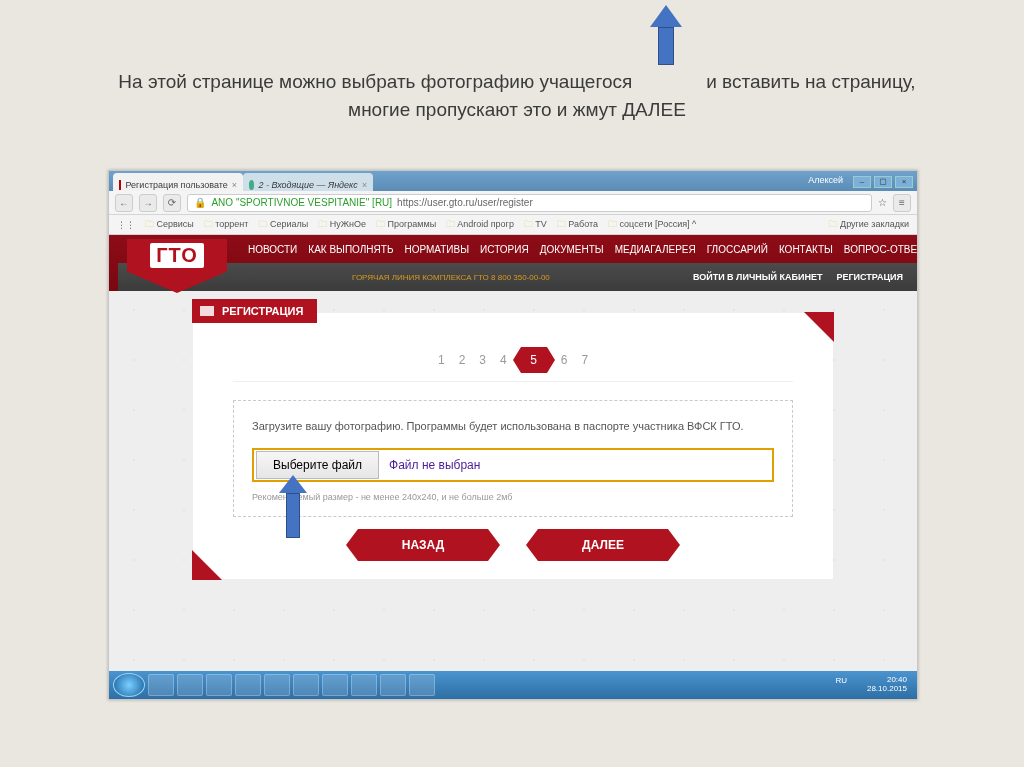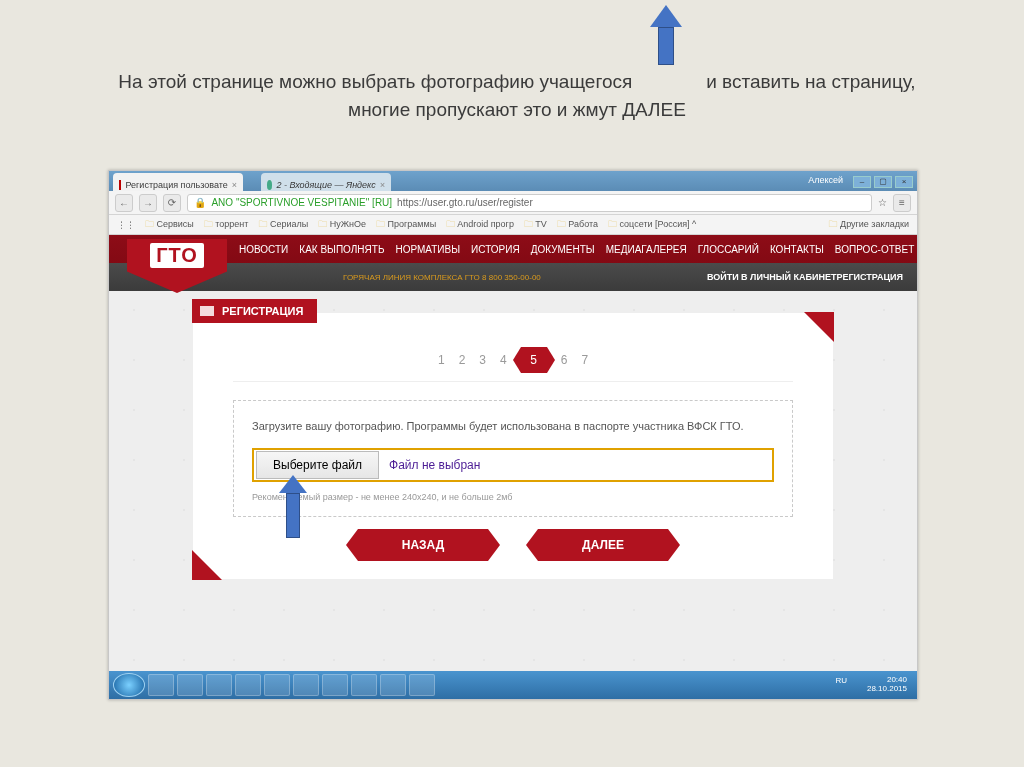--- a/index.html
+++ b/index.html
@@ -61,21 +61,21 @@
     display: flex; align-items: flex-end;
     padding-left: 4px;
     font-size: 9px;
     color: #3a3a3a;
   }
   .tab {
     height: 18px;
     background: #f2f2f2;
     border-radius: 4px 4px 0 0;
     padding: 6px 6px 0 6px;
-    margin-right: 18px;
+    margin-right: 0;
     display: flex; align-items: center;
     gap: 4px;
     max-width: 130px;
     white-space: nowrap; overflow: hidden;
   }
   .tab.inactive { background: #cfdfea; font-style: italic; }
   .tab .x { margin-left: auto; color: #888; }
   .tab .fav { width: 10px; height: 10px; background:#b00; }
   .tab.inactive .fav { background:#4a8; border-radius:50%; }
   .tabstrip .user { margin-left:auto; color:#fff; font-size:9px; padding:0 6px 6px; }
@@ -140,20 +140,21 @@
       #eeeeee;
     opacity:.85;
   }
 
   
   .sitehdr {
     position: relative;
     background: linear-gradient(#8d0c17,#7a0710);
     color: #fff;
     font-size: 10px;
+    padding-left: 9px;
   }
   .sitenav {
     height: 28px;
     display: flex; align-items: center;
     gap: 11px;
     padding-left: 130px;
   }
   .sitenav span { white-space:nowrap; }
   .logo {
     position:absolute; left:18px; top:4px;
@@ -167,21 +168,21 @@
     background:#fff; color:#b1121f;
     font-weight:900; font-size:20px;
     padding:1px 6px; border-radius:2px;
     letter-spacing:1px;
   }
   .subbar {
     background: linear-gradient(#4b4b4b,#3b3b3b);
     height: 28px;
     display:flex; align-items:center; justify-content:flex-end;
     padding:0 14px;
-    gap: 0;
+    gap: 14px;
     font-size: 9px;
   }
   .subbar .hotline { color:#d99a1e; margin-right:auto; margin-left:220px; font-size:8px; }
   .subbar a { color:#fff; font-weight:bold; text-decoration:none; }
 
   
   .panel {
     position: relative;
     margin: 22px auto 0;
     width: 640px;

